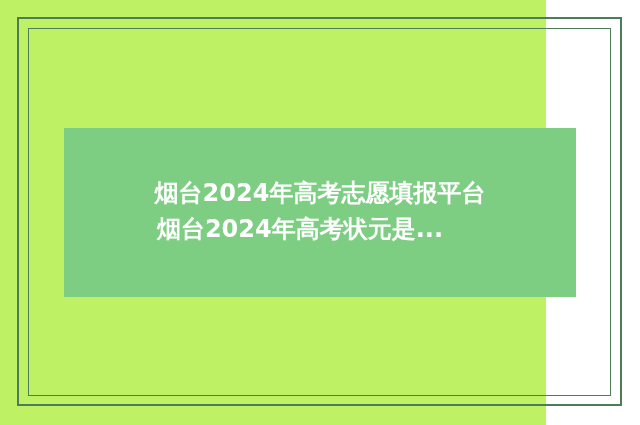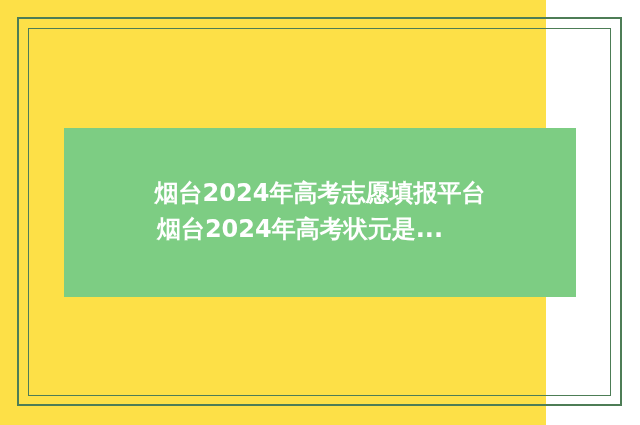--- a/index.html
+++ b/index.html
@@ -13,21 +13,21 @@
     height: 425px;
     overflow: hidden;
     font-family: "DejaVu Sans", "Liberation Sans", sans-serif;
   }
 
   
   #poster-canvas {
     position: relative;
     width: 546px;
     height: 425px;
-    background: #fde047;
+    background: #bef264;
     box-sizing: border-box;
   }
 
   
   .frame {
     position: absolute;
     box-sizing: border-box;
     pointer-events: none;
   }
 

